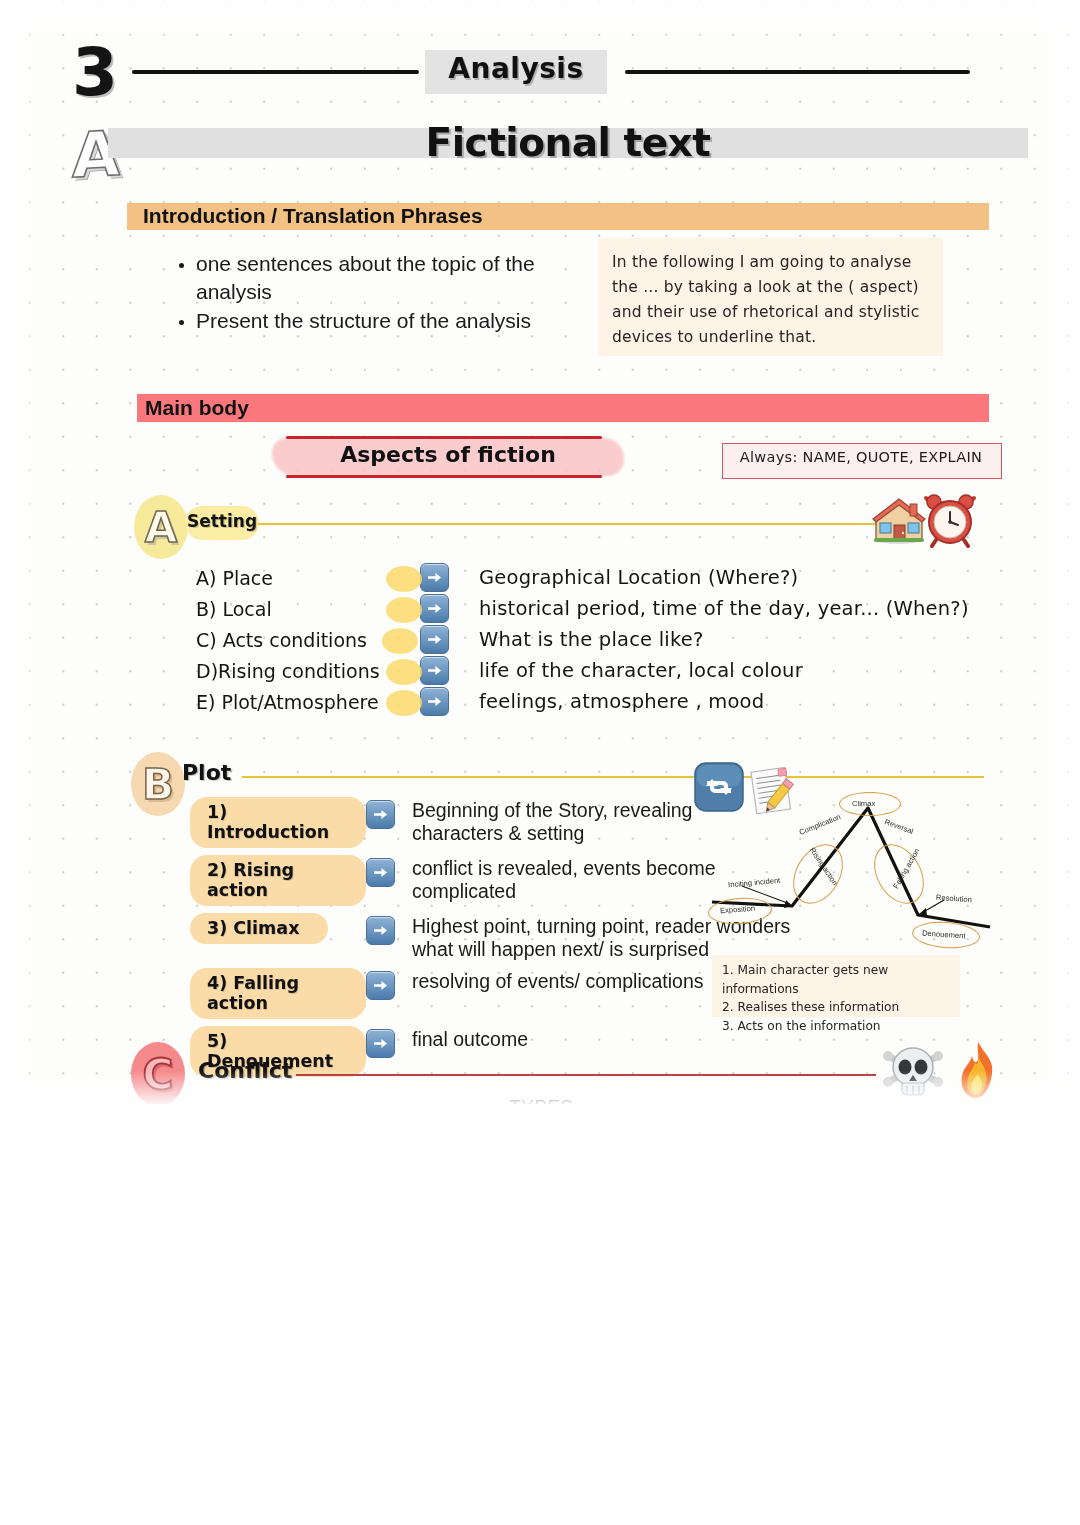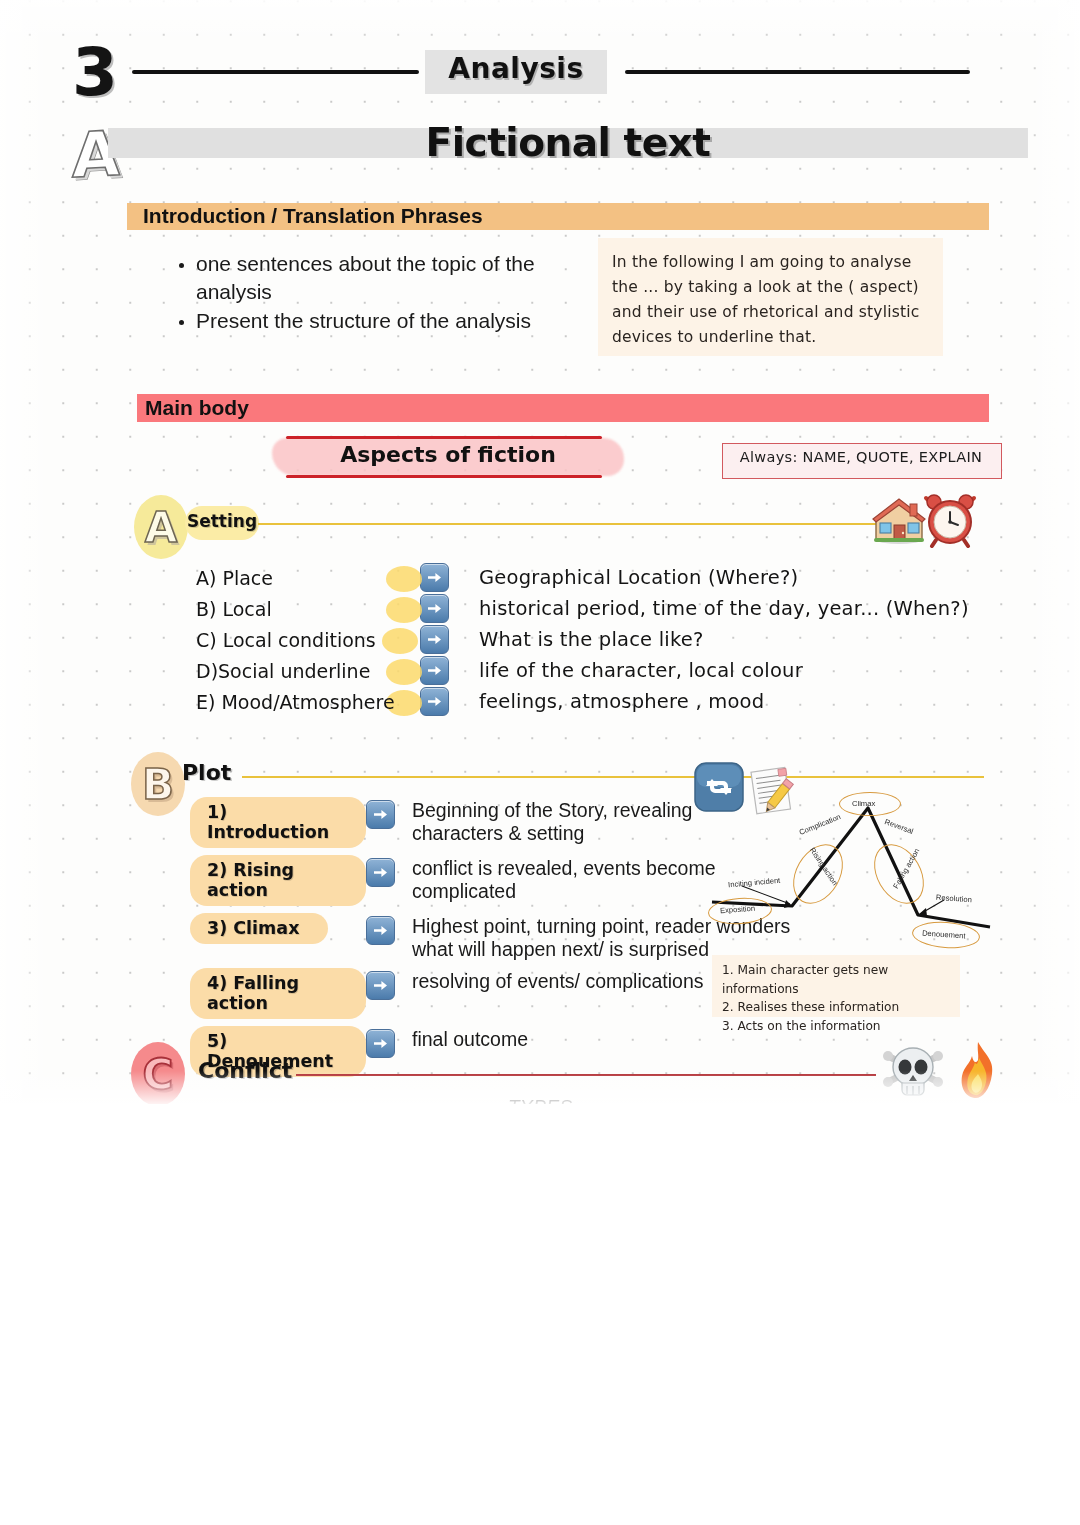--- a/index.html
+++ b/index.html
@@ -329,41 +329,41 @@
       <div class="skey">B) Local</div>
       <div class="arrow-ico">
         <svg width="15" height="13" viewBox="0 0 15 13">
             <path d="M1 5.2 h7.4 V2 L14 6.5 L8.4 11 V7.8 H1 Z" fill="#ffffff"></path>
           </svg>
       </div>
       <div class="sval">historical period, time of the day, year... (When?)</div>
     </div>
     <div class="srow">
       <div class="shl" style="top:66px;height:26px;left:186px;"></div>
-      <div class="skey">C) Local conditions</div>
+      <div class="skey">C) Acts conditions</div>
       <div class="arrow-ico">
         <svg width="15" height="13" viewBox="0 0 15 13">
             <path d="M1 5.2 h7.4 V2 L14 6.5 L8.4 11 V7.8 H1 Z" fill="#ffffff"></path>
           </svg>
       </div>
       <div class="sval">What is the place like?</div>
     </div>
     <div class="srow">
       <div class="shl" style="top:97px;height:26px;"></div>
-      <div class="skey">D)Social underline</div>
+      <div class="skey">D)Rising conditions</div>
       <div class="arrow-ico">
         <svg width="15" height="13" viewBox="0 0 15 13">
             <path d="M1 5.2 h7.4 V2 L14 6.5 L8.4 11 V7.8 H1 Z" fill="#ffffff"></path>
           </svg>
       </div>
       <div class="sval">life of the character, local colour</div>
     </div>
     <div class="srow">
       <div class="shl" style="top:128px;height:26px;"></div>
-      <div class="skey">E) Mood/Atmosphere</div>
+      <div class="skey">E) Plot/Atmosphere</div>
       <div class="arrow-ico">
         <svg width="15" height="13" viewBox="0 0 15 13">
             <path d="M1 5.2 h7.4 V2 L14 6.5 L8.4 11 V7.8 H1 Z" fill="#ffffff"></path>
           </svg>
       </div>
       <div class="sval">feelings, atmosphere , mood</div>
     </div>
   </div>
 
   <div class="abs badge badge-b">B</div>

